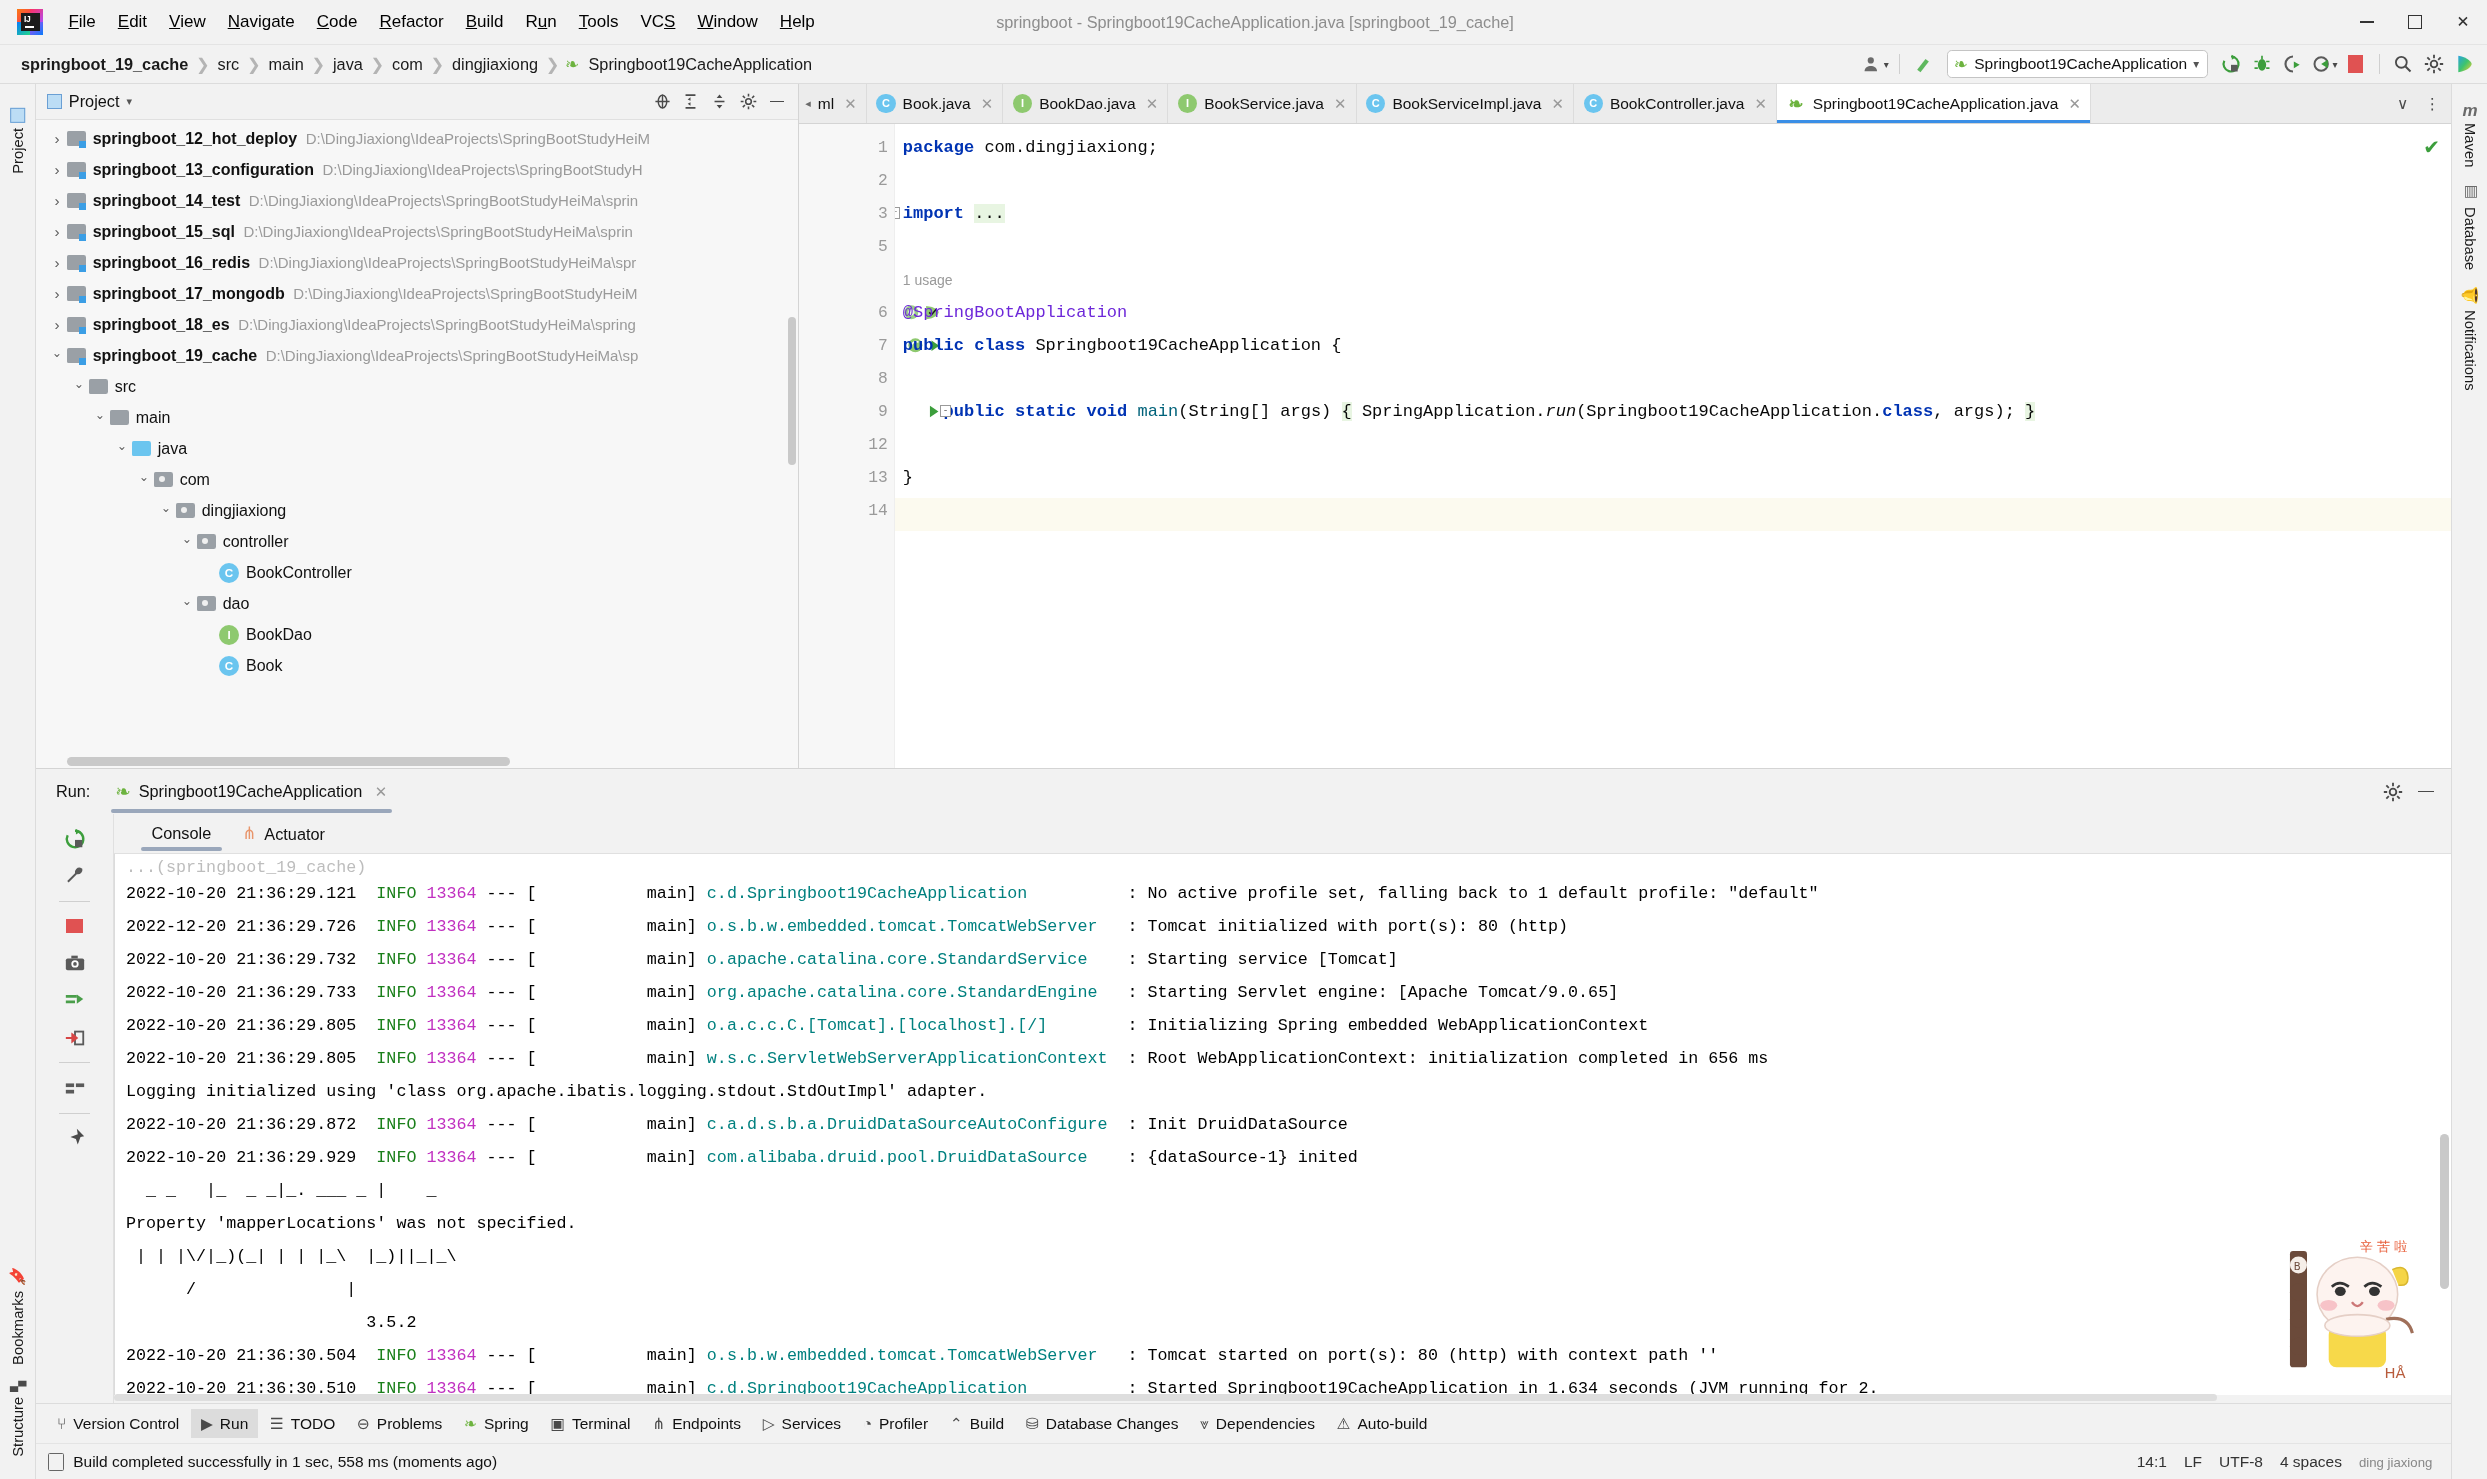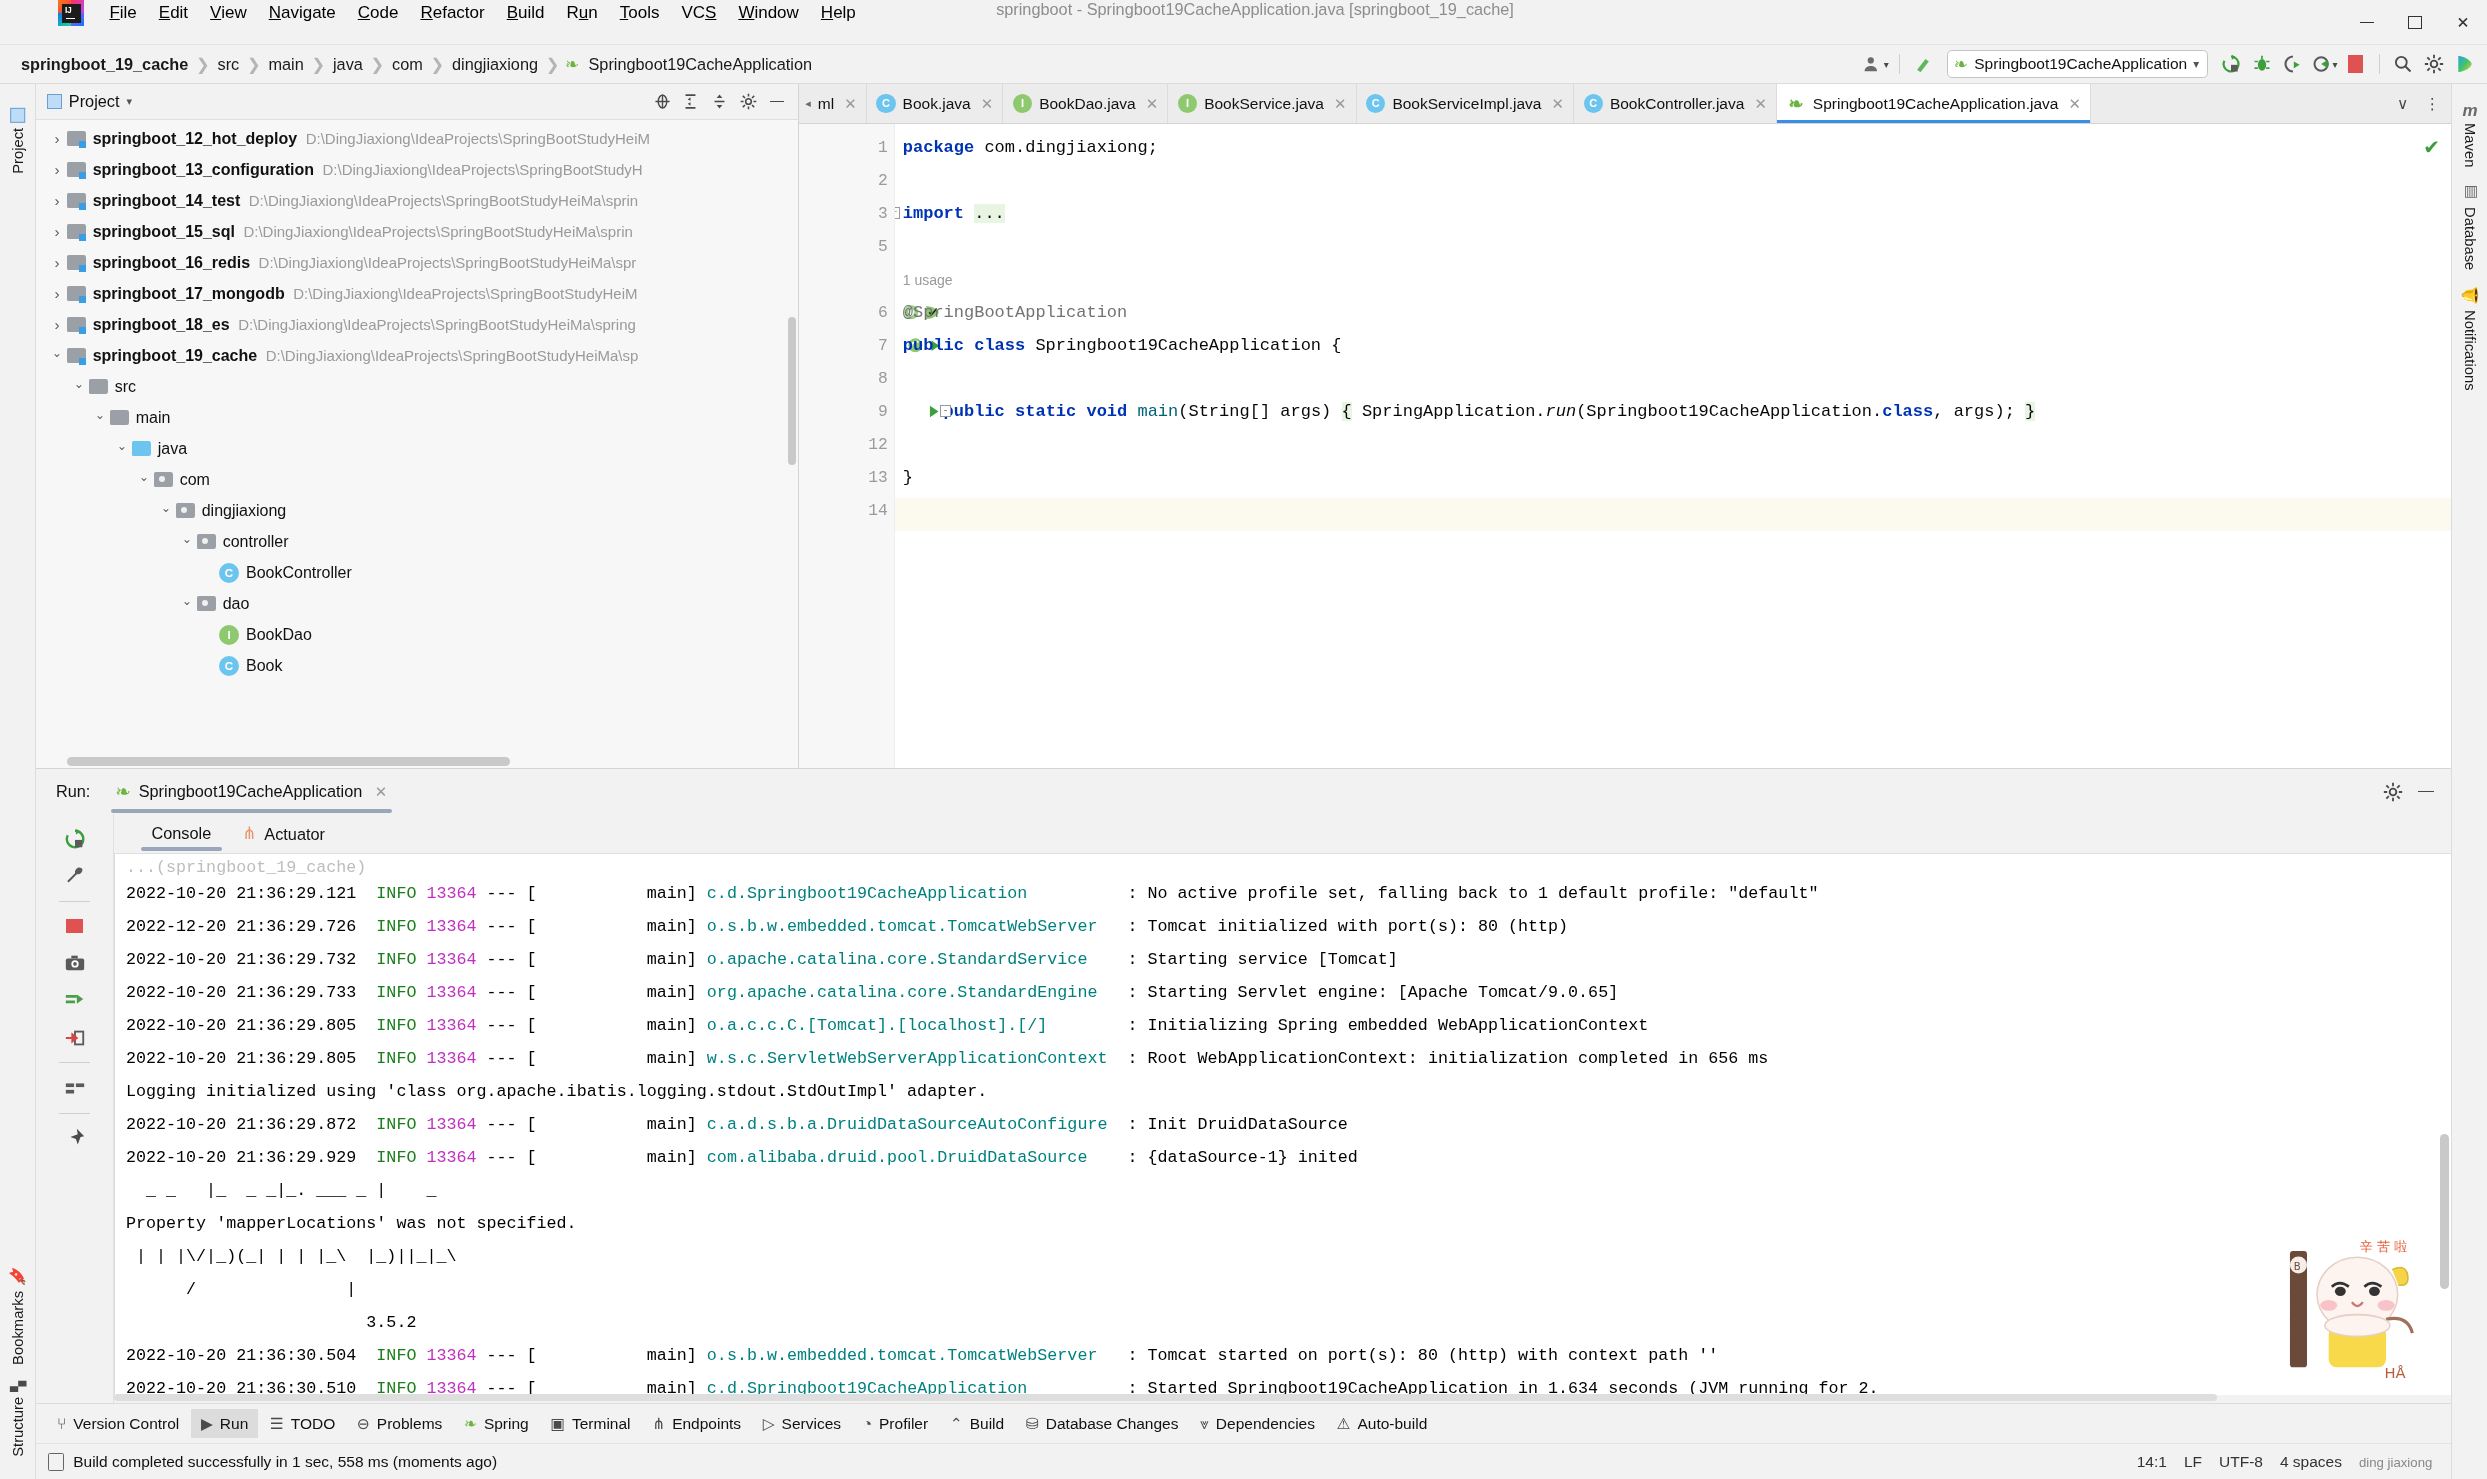--- a/index.html
+++ b/index.html
@@ -13,24 +13,23 @@
     width: 2487px; height: 1480px;
     position: relative;
     display: flex; flex-direction: column;
     background: #f2f2f2;
   }
 
   
   .titlebar {
     height: 45px; flex: 0 0 45px;
     background: #f2f2f2;
-    display: flex; align-items: flex-start;
+    display: flex; align-items: center;
     border-bottom: 0.8px solid #e4e4e4;
     position: relative;
-    padding-left: 41px;
   }
   .ij-logo {
     width: 26.4px; height: 26.4px; margin-left: 17px; margin-right: 14px;
     position: relative; flex: 0 0 26.4px;
   }
   .ij-logo .q {
     position:absolute; width:13.2px; height:13.2px;
   }
   .ij-logo .q1 { left:0; top:0; background: linear-gradient(135deg,#f97a12,#fe315d); }
   .ij-logo .q2 { right:0; top:0; background: linear-gradient(135deg,#fe315d,#b24bf3); }
@@ -204,21 +203,21 @@
     position:relative; padding-top:7px;
   }
   .gline { height:33px; display:flex; align-items:center; justify-content:flex-end; padding-right:6.2px; position:relative; }
   .gline .gmark { position:absolute; right:-48px; display:flex; gap:2.3px; align-items:center; }
   .code {
     flex:1 1 auto; font-family:"Liberation Mono", monospace; font-size:17px;
     padding-top:7px; padding-left:7.8px; overflow:hidden; position:relative; color:#080808;
   }
   .cline { height:33px; display:flex; align-items:center; white-space:pre; }
   .kw { color:#0033b3; font-weight:700; }
-  .ann { color:#737373; }
+  .ann { color:#6d28d9; }
   .mth { color:#00627a; }
   .grn-hl { background:#e8f5e2; }
   .usage { color:#9a9a9a; font-size:14px; font-family:"Liberation Sans",sans-serif; }
   .foldmark {
     position:absolute; left:-14px; width:11.7px;height:11.7px;border:0.8px solid #9a9a9a;
     font-size:9.3px; line-height:10px; text-align:center; color:#555; background:#fff;
   }
   .row14hl { position:absolute; left:0; right:0; height:33px; background:#fcfaef; }
 
   

